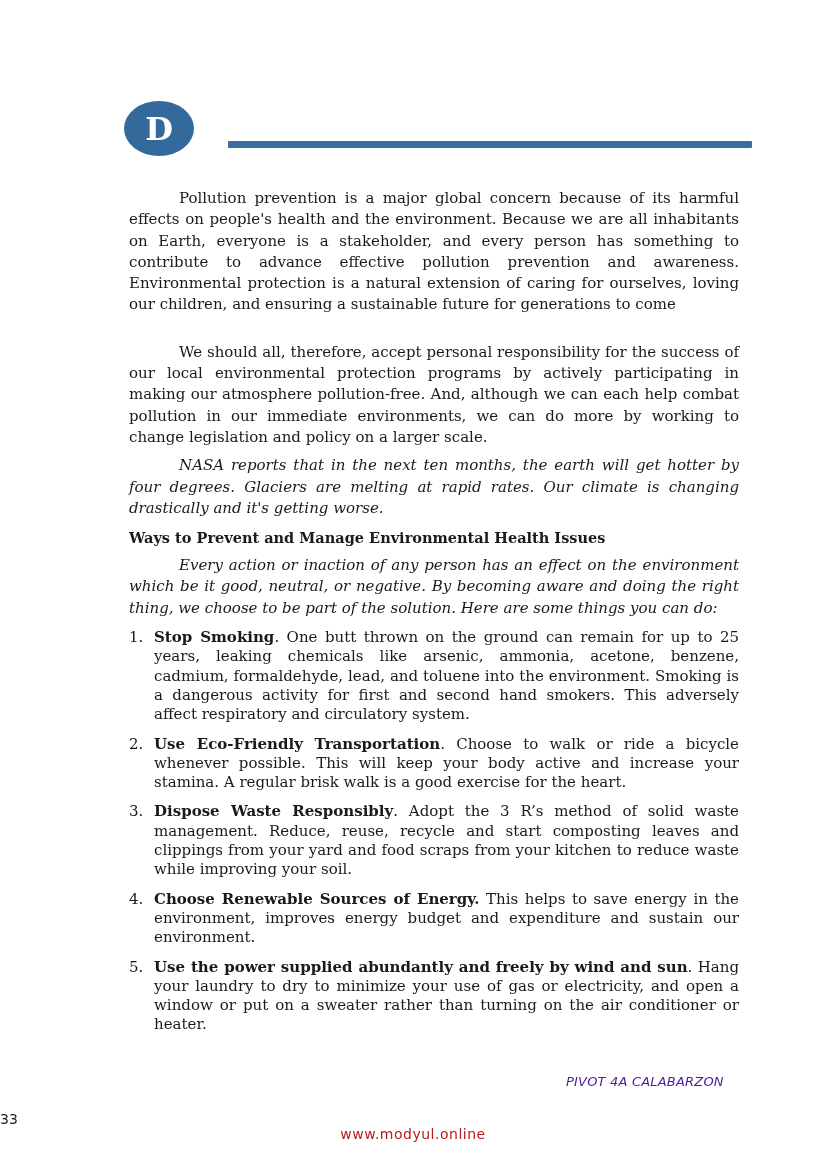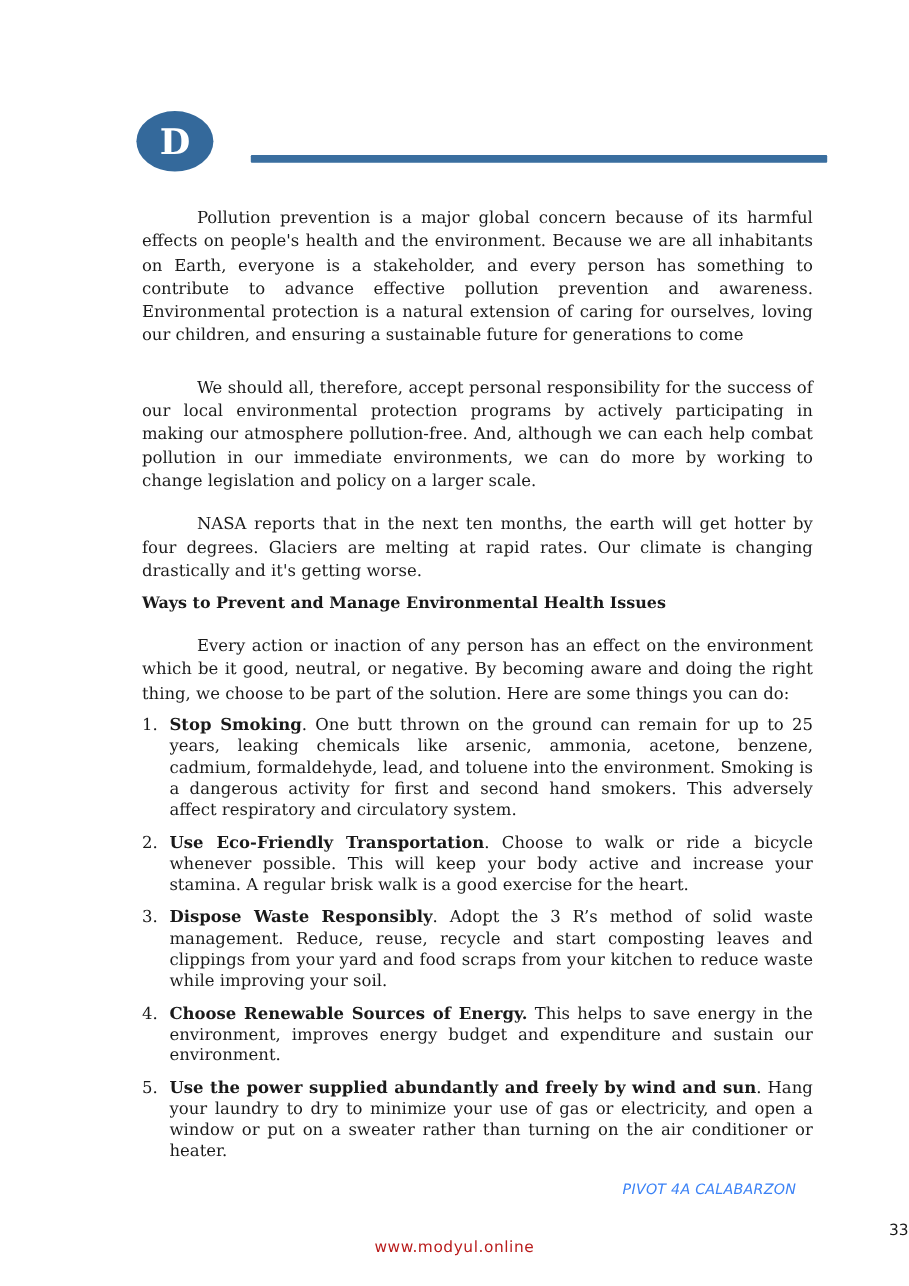--- a/index.html
+++ b/index.html
@@ -12,31 +12,31 @@
            display: flex; align-items: center; justify-content: center;
            font-family: "DejaVu Serif", serif; font-weight: bold; font-size: 32px; line-height: 1; }
   .rule { position: absolute; left: 228px; top: 141px; width: 524px; height: 7px;
           background: #3a6e9f; border-radius: 1px; }
 
   .content { position: absolute; left: 129px; top: 162px; width: 610px;
              font-size: 15px; line-height: 21.3px; text-align: justify; }
   .heading { font-weight: bold; font-size: 14.5px; margin: 0; line-height: 21px; }
   p { margin: 0; }
   .indent { text-indent: 50px; margin-top: 26px; }
-  .gap { margin-top: 18px; }
+  .gap { margin-top: 7px; font-style: italic; }
   .gap-h { margin-top: 8px; }
 
   ol { margin: 9px 0 0 0; padding: 0; list-style: none; }
   ol li { position: relative; padding-left: 25px; margin-bottom: 10px; line-height: 19.3px; }
   ol li .num { position: absolute; left: 0; top: 0; }
   ol li b { font-weight: bold; }
 
   .footer-brand { position: absolute; left: 566px; top: 1074px; font-family: "DejaVu Sans", "Liberation Sans", sans-serif;
-                  font-style: italic; font-size: 13px; color: #3b82f6; letter-spacing: 0.2px; }
-  .page-num { position: absolute; left: 0; width: 826px; top: 1111px; text-align: right;
+                  font-style: italic; font-size: 13px; color: #4c1d95; letter-spacing: 0.2px; }
+  .page-num { position: absolute; left: 0; width: 826px; top: 1111px; text-align: left;
               font-family: "DejaVu Sans", "Liberation Sans", sans-serif; font-size: 14px; color: #1a1a1a; }
   .watermark { position: absolute; left: 0; width: 826px; top: 1126px; text-align: center;
                font-family: "DejaVu Sans", "Liberation Sans", sans-serif; font-size: 14px; color: #b91c1c; letter-spacing: 0.5px; }
 </style>
 </head>
 <body>
 
 <div class="page">
 
   <div class="badge">

